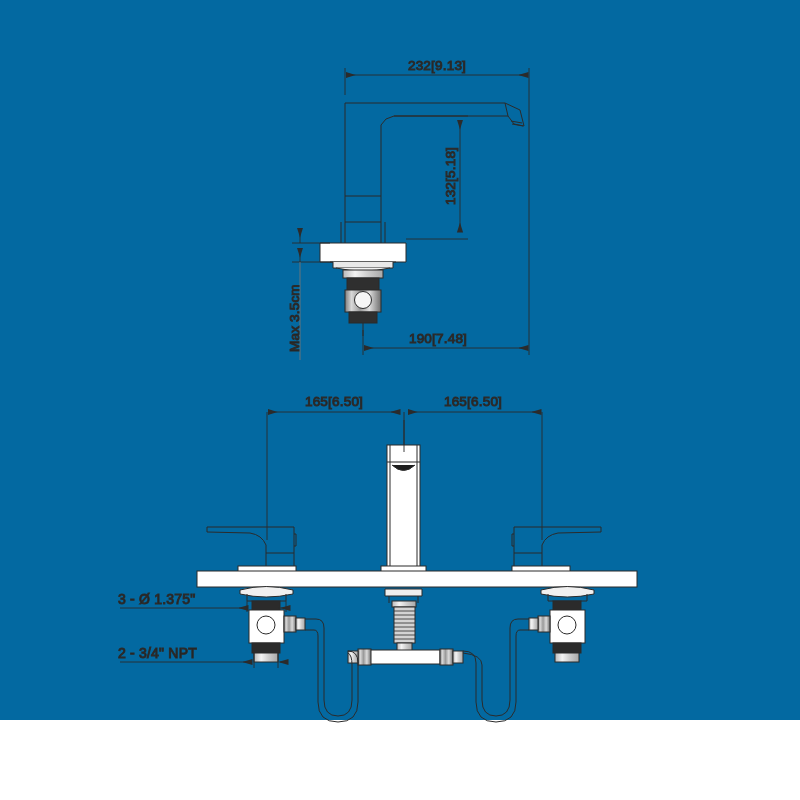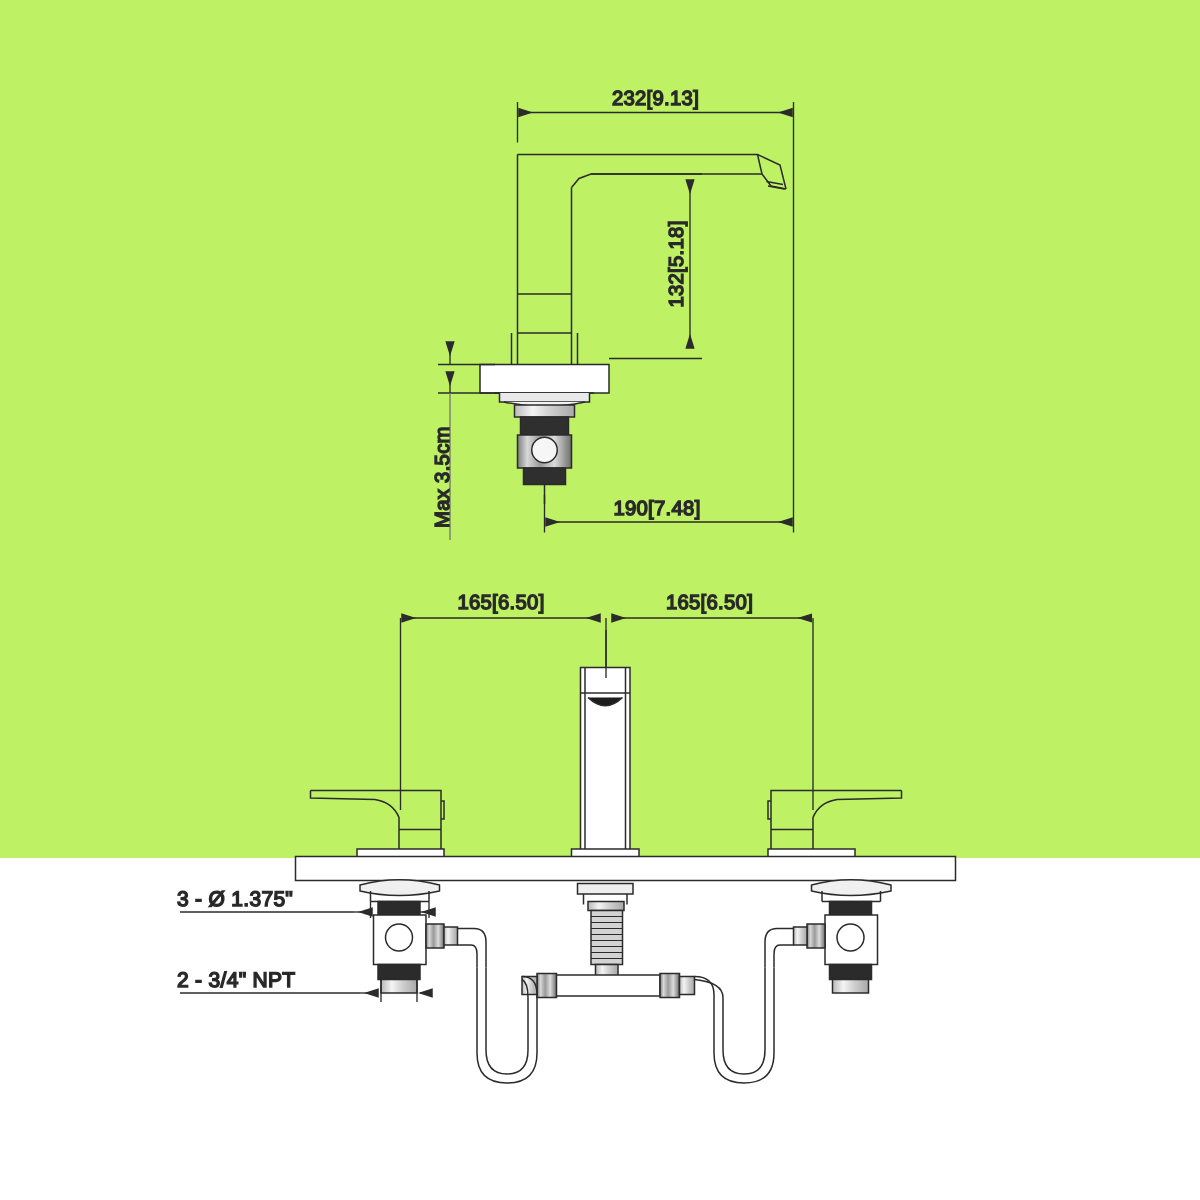--- a/index.html
+++ b/index.html
@@ -1,18 +1,18 @@
 <!DOCTYPE html>
 <html><head>
 <meta charset="utf-8">
 <style>
   html,body{margin:0;padding:0;background:#ffffff;}
   body{width:800px;height:800px;overflow:hidden;
        font-family:"Liberation Sans","DejaVu Sans",sans-serif;}
-  #sheet{position:relative;width:800px;height:572px;background:#bef264;}
+  #sheet{position:relative;width:800px;height:720px;background:#0369a1;}
   svg.drawing{position:absolute;left:0;top:0;width:800px;height:800px;}
   .dimtext{font-family:"Liberation Sans","DejaVu Sans",sans-serif;
            font-size:13.5px;fill:#1a1a1a;letter-spacing:0.2px;}
   .calltext{font-family:"Liberation Sans","DejaVu Sans",sans-serif;
             font-size:14px;fill:#1a1a1a;letter-spacing:0.2px;}
   .vtext{font-family:"Liberation Sans","DejaVu Sans",sans-serif;
          font-size:13.5px;fill:#1a1a1a;letter-spacing:0.2px;}
 </style>
 </head>
 <body>

